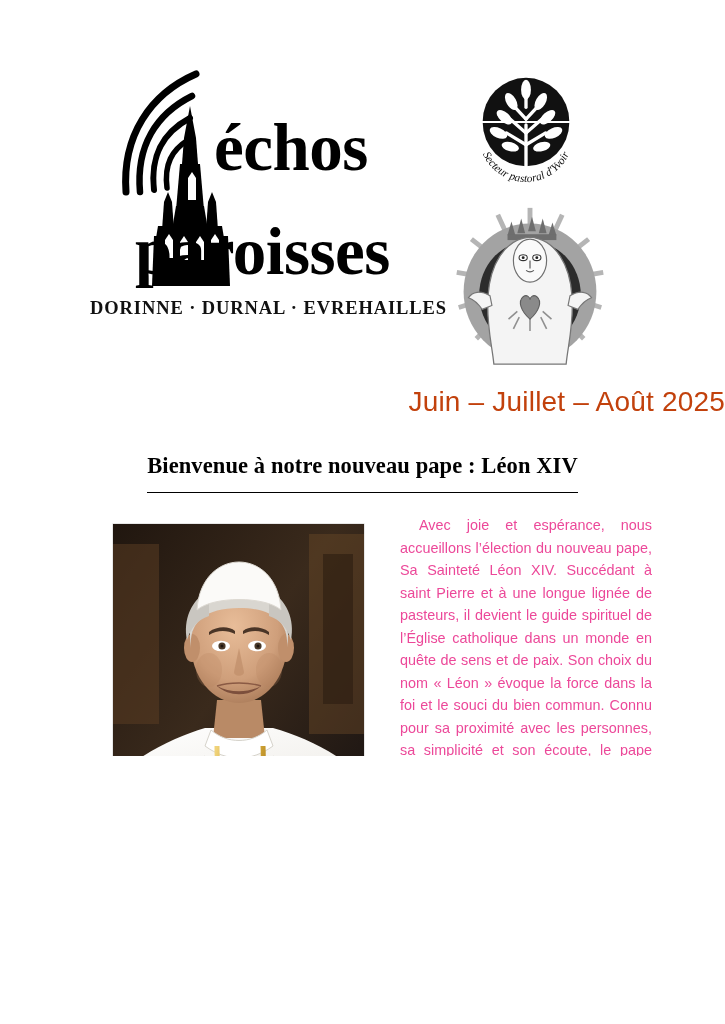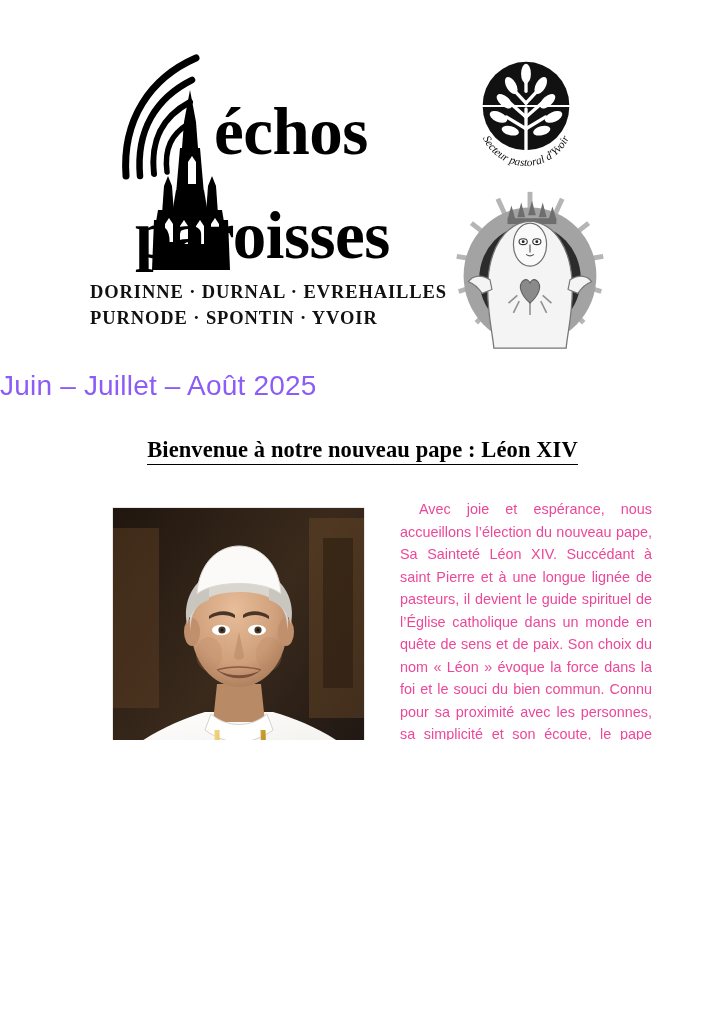--- a/index.html
+++ b/index.html
@@ -9,21 +9,21 @@
     background: #ffffff;
   }
   body {
     font-family: "Liberation Sans", sans-serif;
     color: #000000;
   }
   .page {
     position: relative;
     width: 725px;
     height: 740px;
-    margin: 0 auto;
+    margin: 16px auto;
     background: #ffffff;
     overflow: hidden;
   }
 
   
   .masthead {
     position: absolute;
     left: 0;
     top: 0;
     width: 725px;
@@ -115,44 +115,44 @@
     width: 168px;
     height: 166px;
   }
 
   
   .issue-date {
     position: absolute;
     left: 0;
     top: 370px;
     width: 725px;
-    text-align: left;
+    text-align: right;
     font-family: "Liberation Sans", sans-serif;
     font-size: 28px;
     font-weight: 400;
-    color: #8b5cf6;
+    color: #c2410c;
     letter-spacing: 0.2px;
   }
 
   
   .article-title {
     position: absolute;
     left: 0;
     top: 437px;
     width: 725px;
     text-align: center;
     font-family: "Liberation Serif", "DejaVu Serif", serif;
     font-size: 22.5px;
     font-weight: 700;
     color: #000;
     letter-spacing: 0.1px;
   }
   .article-title span {
     border-bottom: 1.6px solid #000;
-    padding-bottom: 2px;
+    padding-bottom: 14px;
   }
 
   
   .pope-photo {
     position: absolute;
     left: 113px;
     top: 508px;
     width: 251px;
     height: 350px;
     overflow: hidden;
@@ -247,21 +247,20 @@
         </g>
       </svg>
 
       <div class="logo-words">
         <div class="logo-line logo-echos">échos</div>
         <div class="logo-line logo-paroisses">paroisses</div>
       </div>
 
       <div class="parish-list">
         <div>DORINNE · DURNAL · EVREHAILLES</div>
-        <div>PURNODE · SPONTIN · YVOIR</div>
       </div>
     </div>
 
     <svg class="sector-logo" viewBox="0 0 120 120">
       <defs>
         <path id="arcPath" d="M 12 68 A 48 48 0 0 0 108 68" fill="none"></path>
       </defs>
 
       <g fill="#111111">
         <path d="M60 10 A 44 44 0 0 1 104 54 L60 54 Z"></path>

